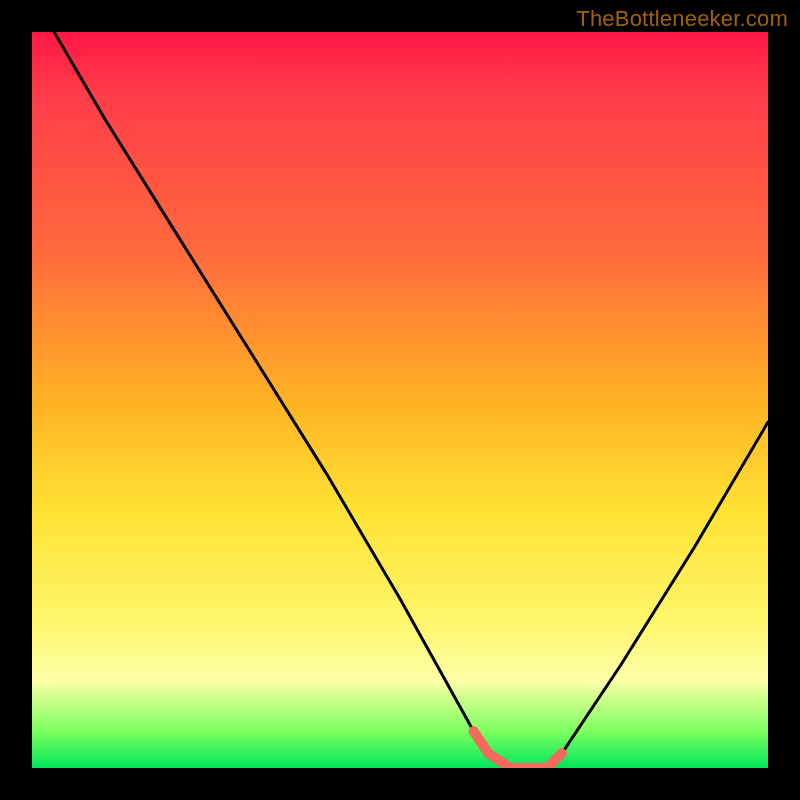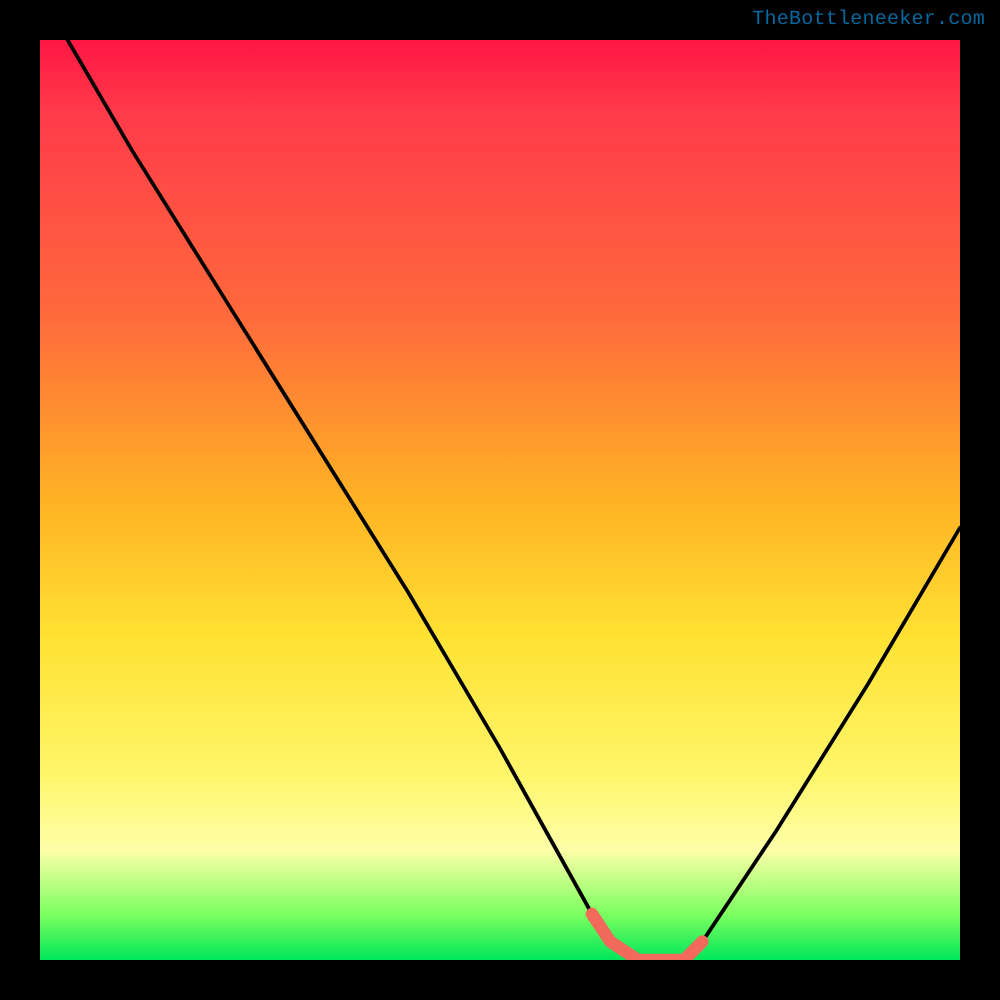--- a/index.html
+++ b/index.html
@@ -44,25 +44,24 @@
   .curve-svg {
     position: absolute;
     inset: 0;
     width: 100%;
     height: 100%;
   }
   .watermark {
     position: absolute;
     top: 6px;
     right: 12px;
-    color: #0369a1;
-    font-size: 16px;
+    color: #a16207;
+    font-size: 22px;
     letter-spacing: 0.2px;
     user-select: none;
-    font-family: Liberation Mono, monospace;
   }
 </style>
 </head>
 <body>
 
 <div class="frame">
   <div class="plot-area">
     <div class="gradient-bg"></div>
     <svg class="curve-svg" viewBox="0 0 736 736" preserveAspectRatio="none">
       <g>

